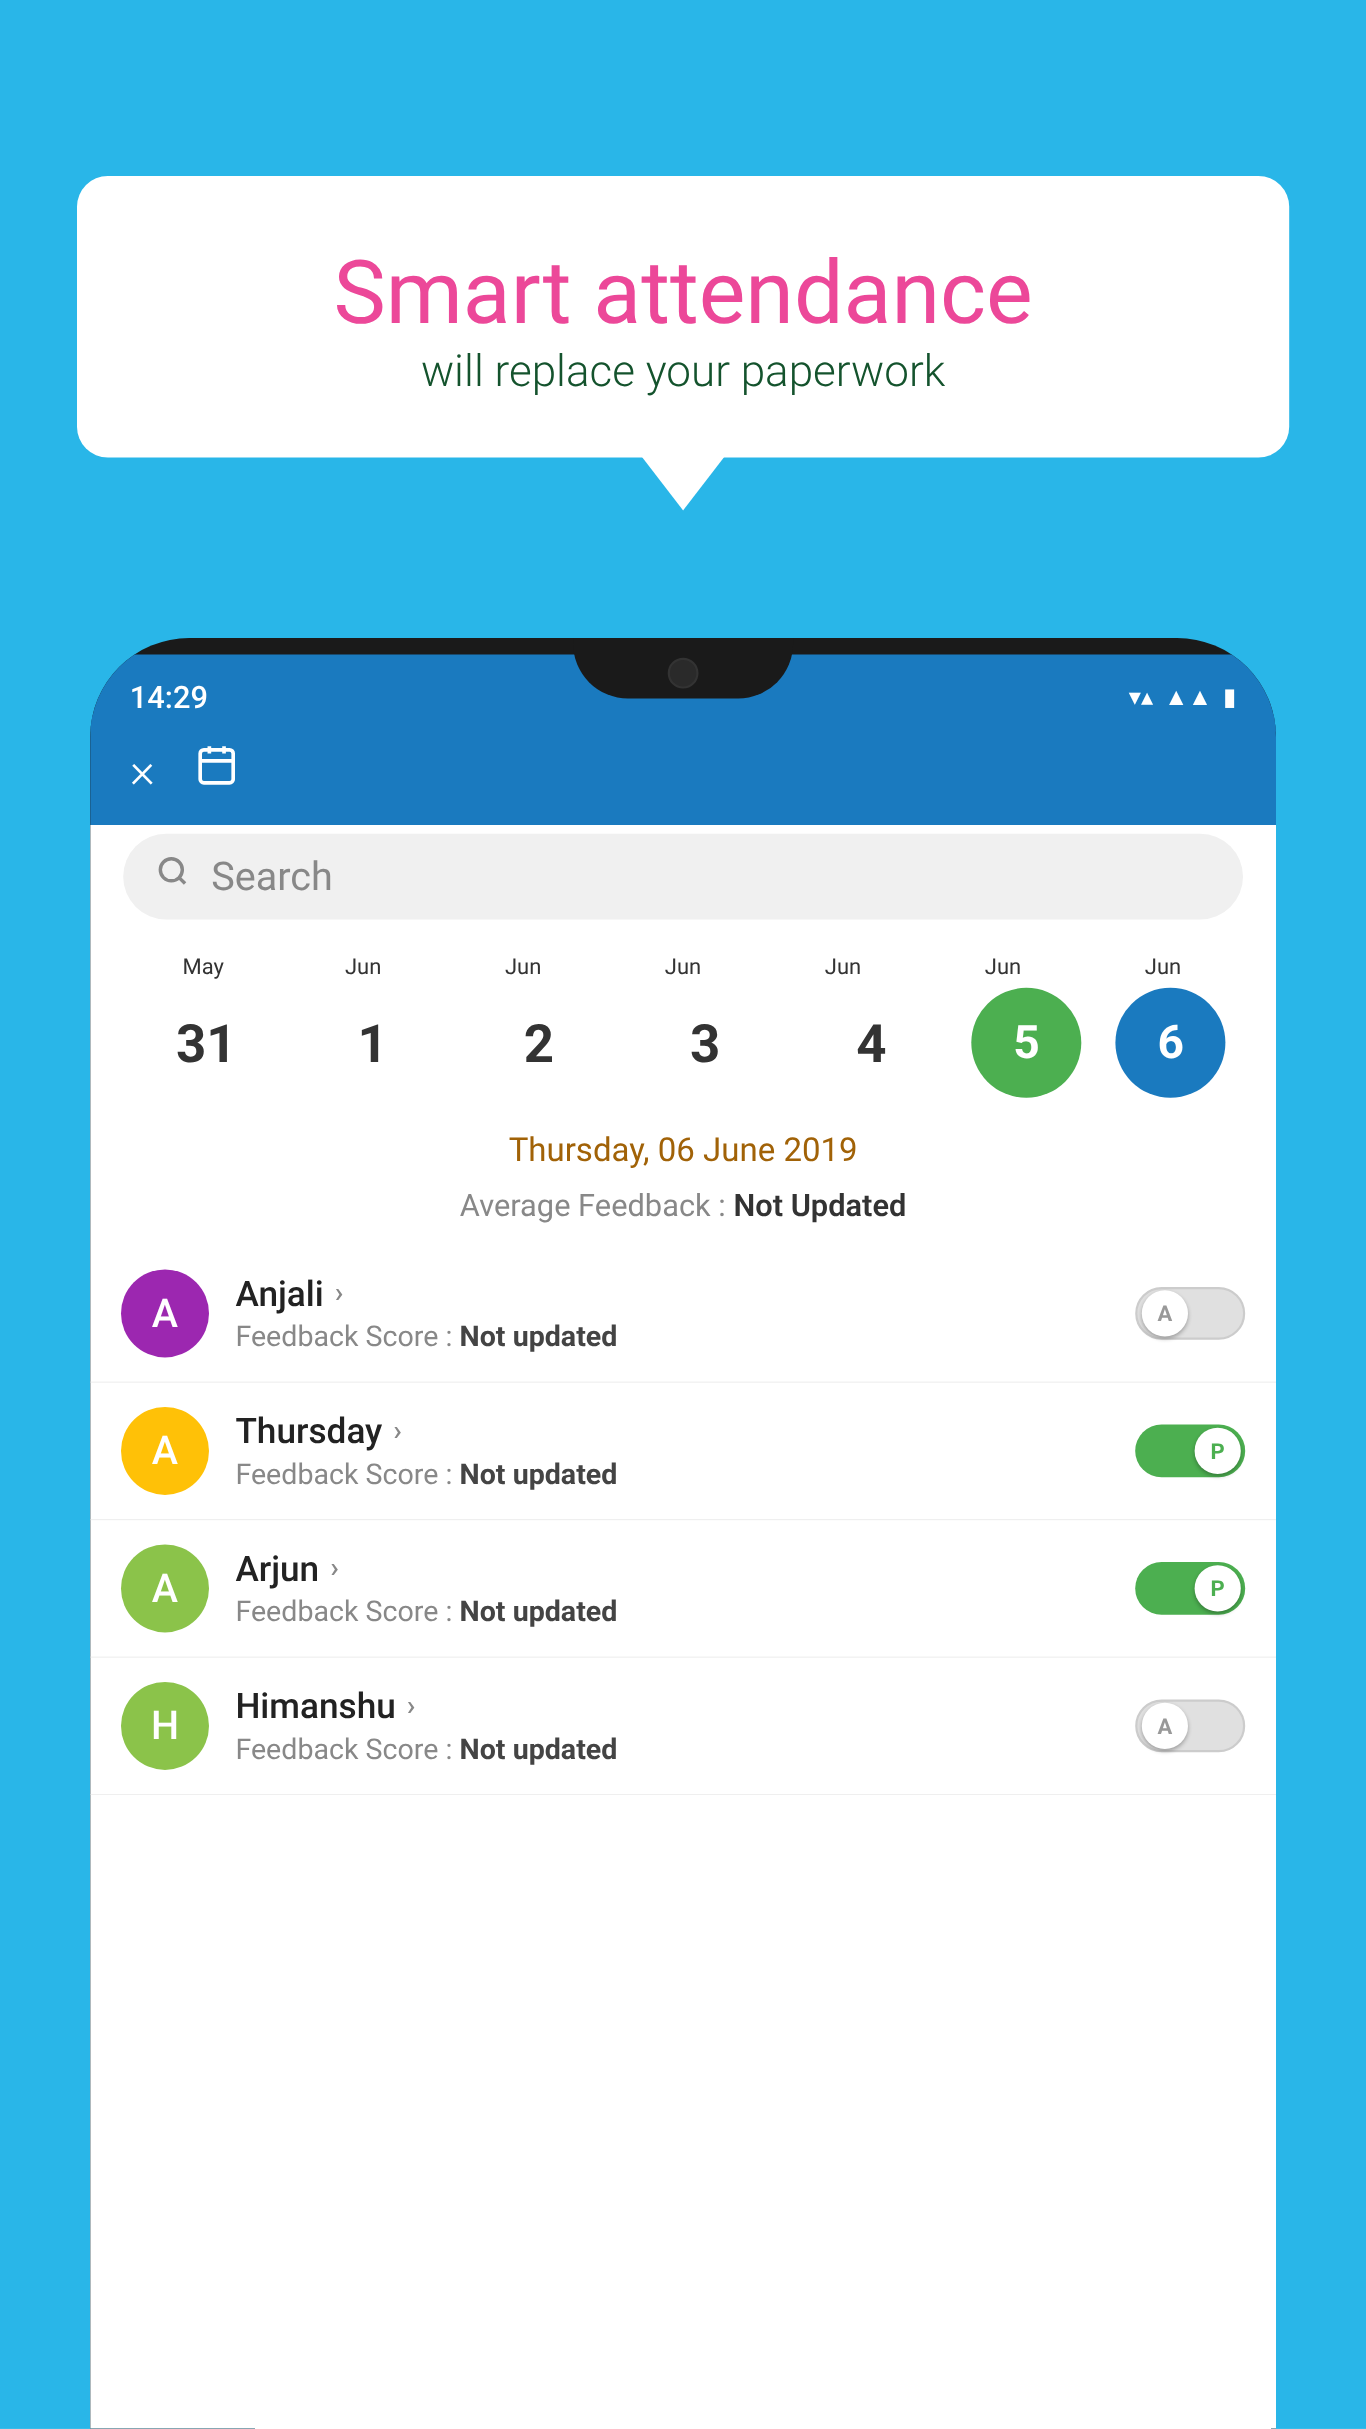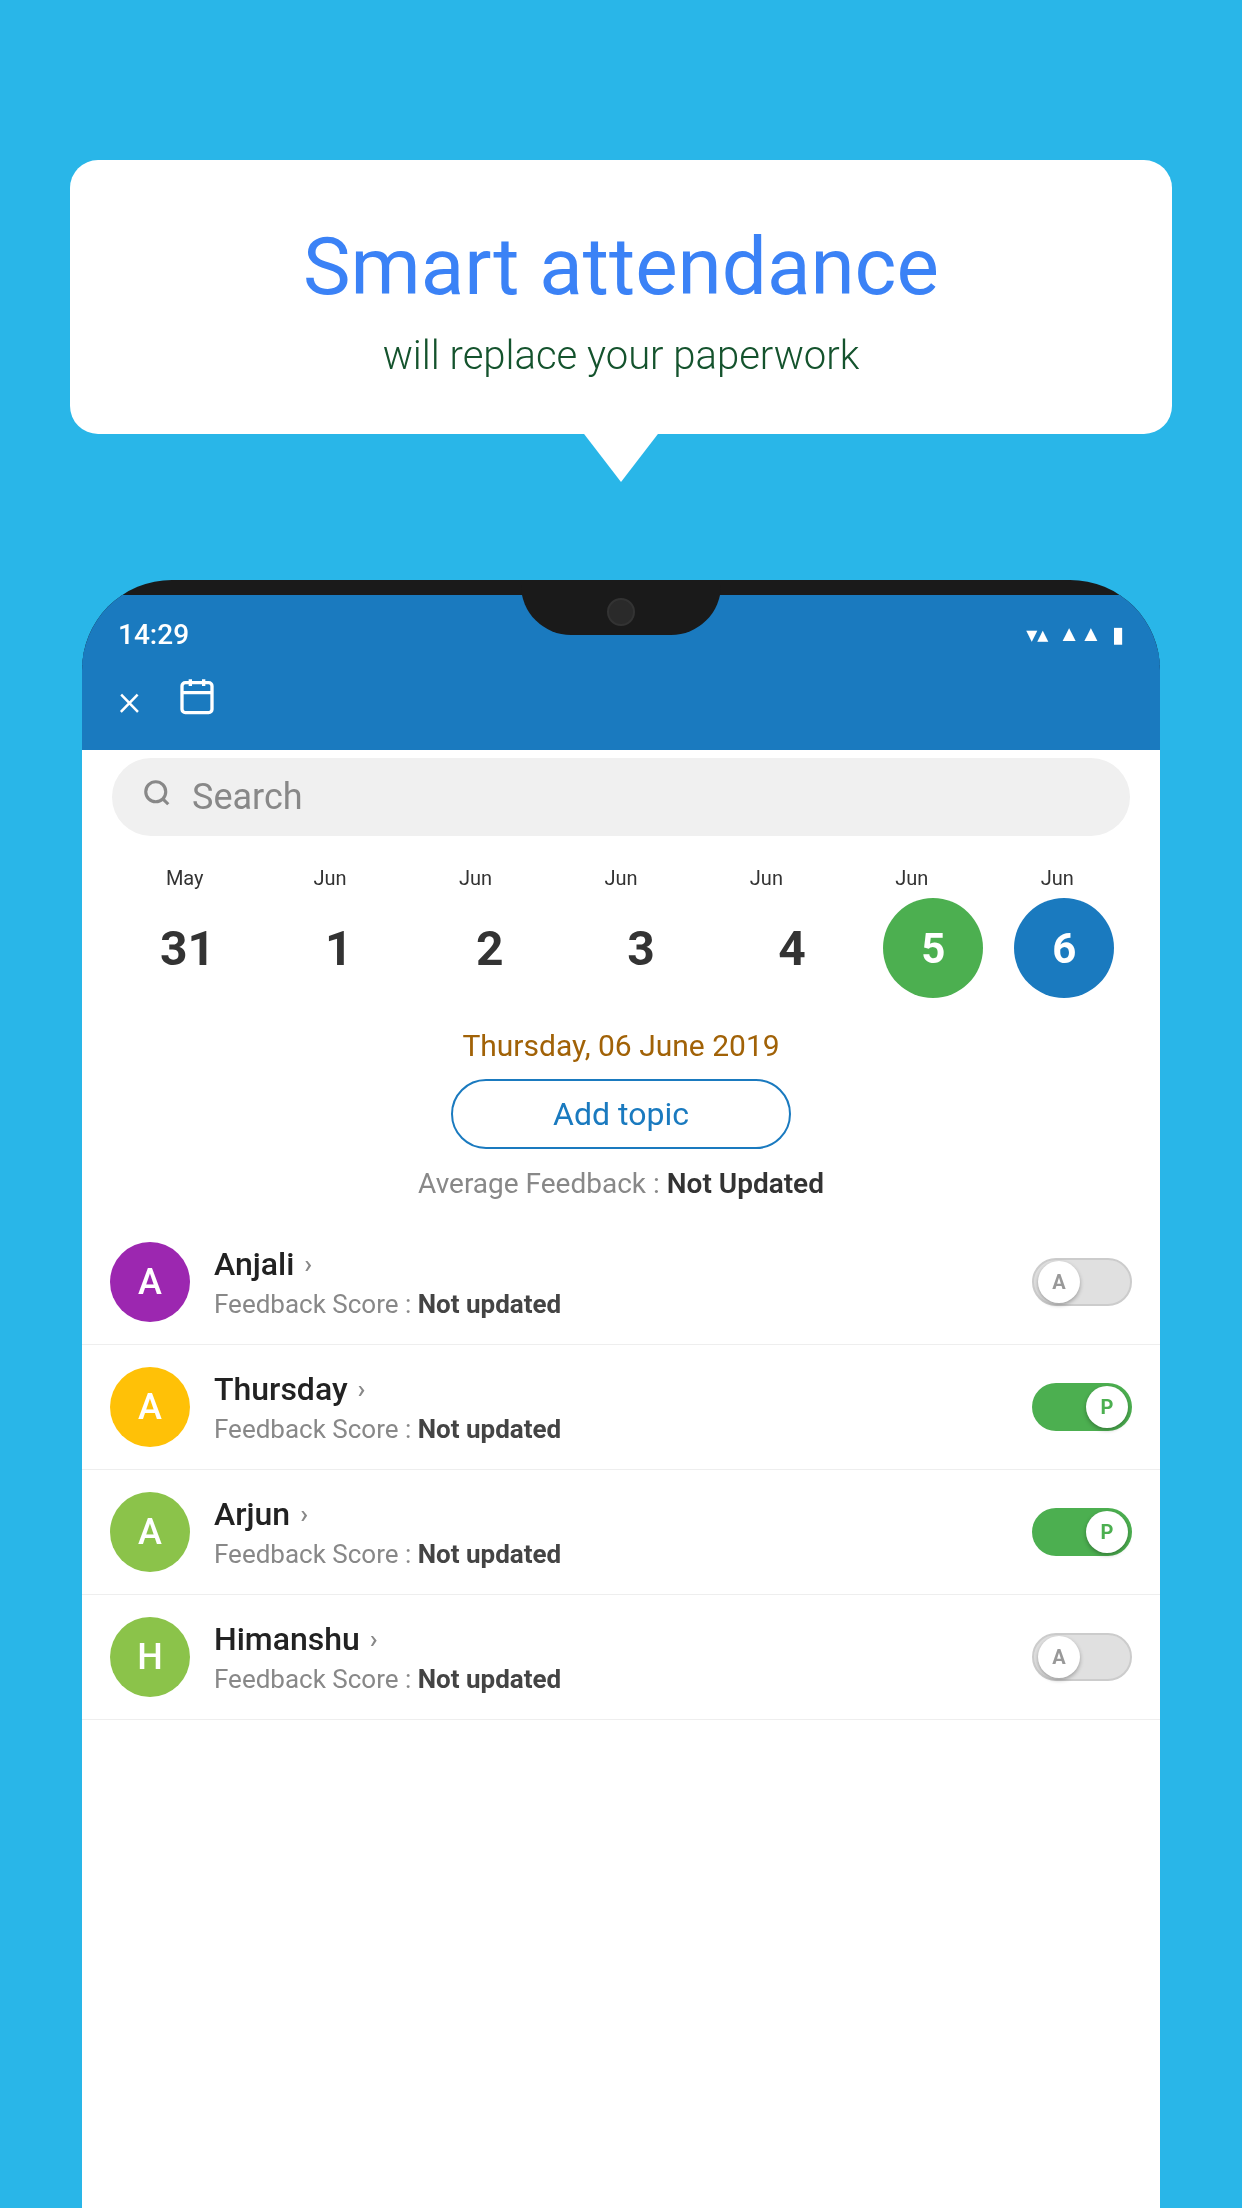--- a/index.html
+++ b/index.html
@@ -33,23 +33,22 @@
       transform: translateX(-50%);
       width: 0;
       height: 0;
       border-left: 40px solid transparent;
       border-right: 40px solid transparent;
       border-top: 52px solid white;
     }
 
     .speech-bubble-title {
       font-size: 80px;
-      color: #3b82f6;
+      color: #ec4899;
       font-weight: 400;
-      margin-bottom: 18px;
     }
 
     .speech-bubble-subtitle {
       font-size: 40px;
       color: #14532d;
       font-weight: 300;
     }
 
     
     .phone-frame {
@@ -467,21 +466,20 @@
         <div class="calendar-day-item">2</div>
         <div class="calendar-day-item">3</div>
         <div class="calendar-day-item">4</div>
         <div class="calendar-day-item today-green">5</div>
         <div class="calendar-day-item today-blue">6</div>
       </div>
     </div>
 
     <div class="date-display">Thursday, 06 June 2019</div>
 
-    <div class="add-topic-btn">Add topic</div>
 
     <div class="avg-feedback">
       <span>Average Feedback :</span>
       <strong>Not Updated</strong>
     </div>
 
     <div class="student-list">
 
       <div class="student-item">
         <div class="student-avatar" style="background:#9c27b0;">A</div>

